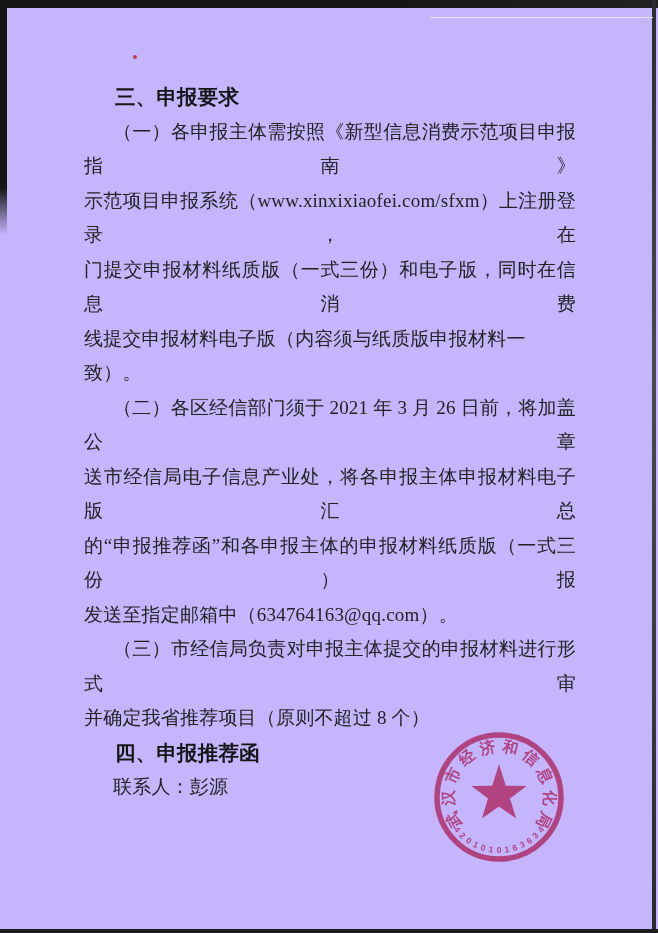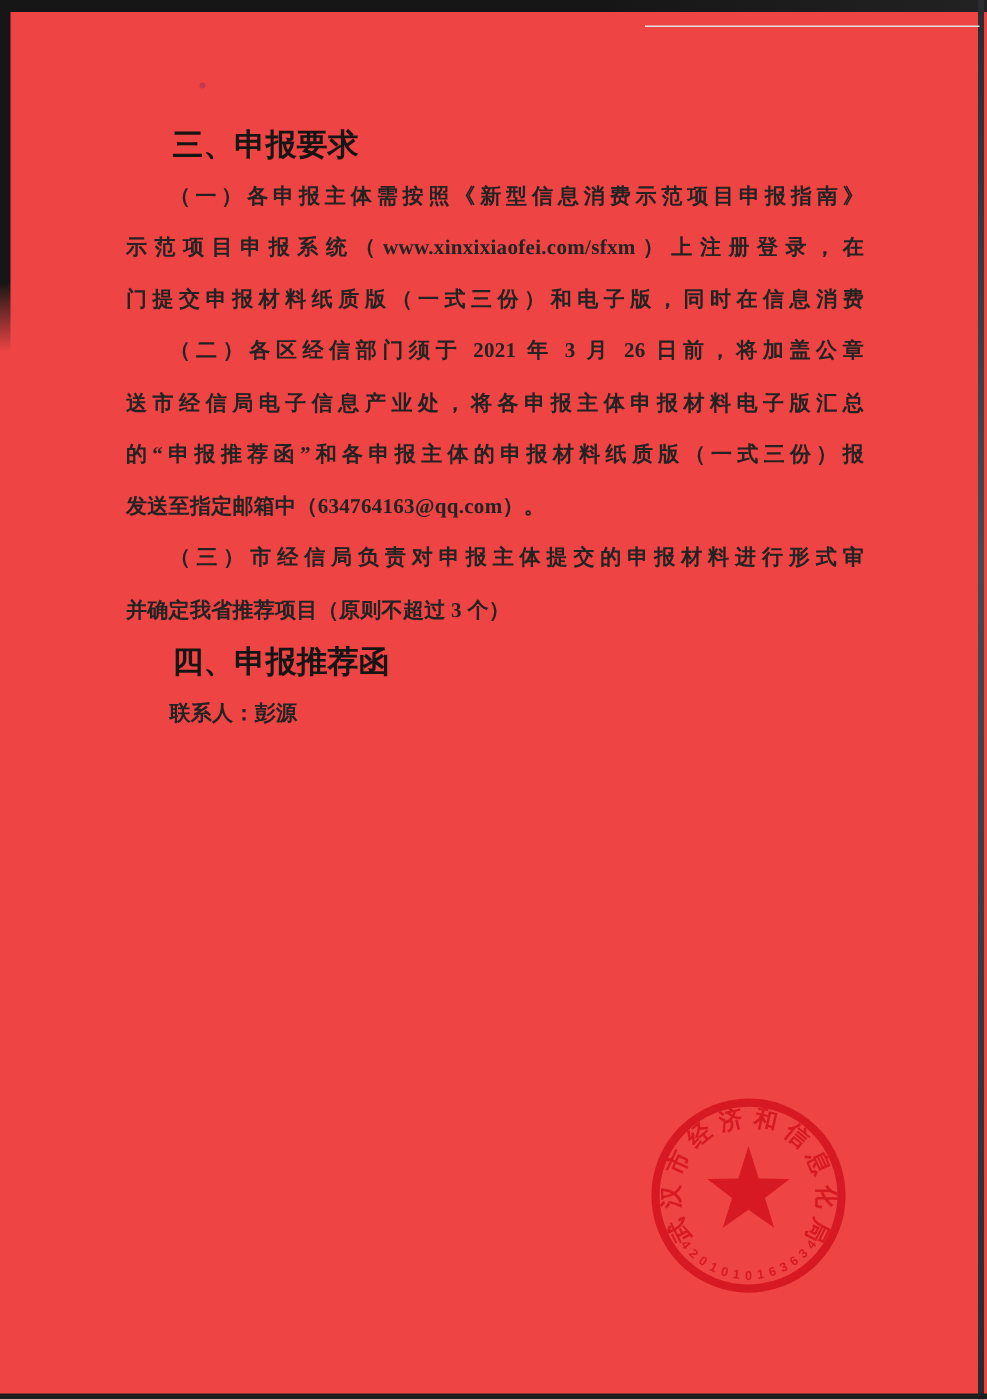--- a/index.html
+++ b/index.html
@@ -1,20 +1,20 @@
 <!DOCTYPE html>
 <html><head>
 <meta charset="utf-8">
 <style>
   html, body { margin: 0; padding: 0; background: #ffffff; }
   .page {
     position: relative;
     width: 658px;
     height: 933px;
-    background: #ef4444;
+    background: #c4b5fd;
     overflow: hidden;
     font-family: "Liberation Serif", "DejaVu Serif", serif;
     color: #232323;
   }
   
   .edge-top   { position: absolute; left: 0; top: 0; width: 658px; height: 8px;
                 background: linear-gradient(to right, #161616 60%, #222 100%); }
   .edge-left  { position: absolute; left: 0; top: 0; width: 7px; height: 235px;
                 background: linear-gradient(to bottom, #161616 80%, rgba(22,22,22,0)); }
   .edge-right { position: absolute; left: 652px; top: 0; width: 4px; height: 933px;
@@ -26,24 +26,23 @@
   .ink-speck  { position: absolute; left: 133px; top: 55px; width: 4px; height: 4px;
                 border-radius: 50%; background: #c03a50; }
   
   .content {
     position: absolute;
     left: 84px; top: 80px;
     width: 492px;
   }
   .line {
     line-height: 34.5px;
-    font-size: 14px;
+    font-size: 19px;
     white-space: pre-wrap;
     letter-spacing: 0.2px;
-    font-weight: bold;
   }
   .line.heading {
     font-family: "Liberation Sans", "DejaVu Sans", sans-serif;
     font-weight: 700;
     font-size: 20.5px;
     color: #151515;
     text-indent: 31px;
   }
   .line.indent { text-indent: 29px; }
   .line.justify { text-align: justify; text-align-last: justify; }
@@ -83,26 +82,27 @@
   <div class="edge-bottom"></div>
   <div class="faint-line"></div>
   <div class="ink-speck"></div>
 
   <div class="content">
     <div id="doc-lines">
         <div class="line heading">三、申报要求</div>
         <div class="line  indent justify">（一）各申报主体需按照《新型信息消费示范项目申报指南》</div>
         <div class="line  justify">示范项目申报系统（www.xinxixiaofei.com/sfxm）上注册登录，在</div>
         <div class="line  justify">门提交申报材料纸质版（一式三份）和电子版，同时在信息消费</div>
+        <div class="line ">线提交申报材料电子版（内容须与纸质版申报材料一致）。</div>
         <div class="line  indent justify">（二）各区经信部门须于 2021 年 3 月 26 日前，将加盖公章</div>
         <div class="line  justify">送市经信局电子信息产业处，将各申报主体申报材料电子版汇总</div>
         <div class="line  justify">的“申报推荐函”和各申报主体的申报材料纸质版（一式三份）报</div>
         <div class="line ">发送至指定邮箱中（634764163@qq.com）。</div>
         <div class="line  indent justify">（三）市经信局负责对申报主体提交的申报材料进行形式审</div>
-        <div class="line ">并确定我省推荐项目（原则不超过 3 个）</div>
+        <div class="line ">并确定我省推荐项目（原则不超过 8 个）</div>
         <div class="line heading">四、申报推荐函</div>
         <div class="line  indent">联系人：彭源</div>
       </div>
 
   </div>
 
   <div class="seal">
     <svg viewBox="-80 -80 160 160">
       <circle cx="0" cy="0" r="62" fill="none" stroke-width="5.5" class="seal-stroke" stroke="#e2486f"></circle>
       <polygon class="seal-fill" points="0,-31 6.8,-9.3 27.6,-9 11,3.6 17.1,23.5 0,11.5 -17.1,23.5 -11,3.6 -27.6,-9 -6.8,-9.3" transform="translate(0,-2)" fill="#e2486f"></polygon>

